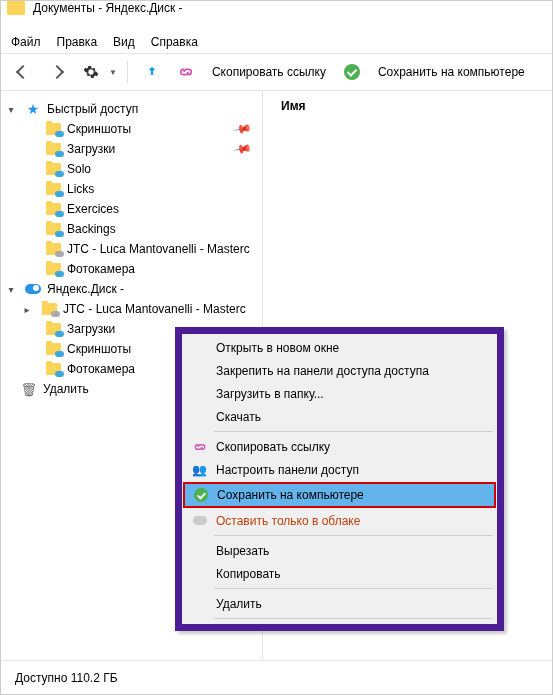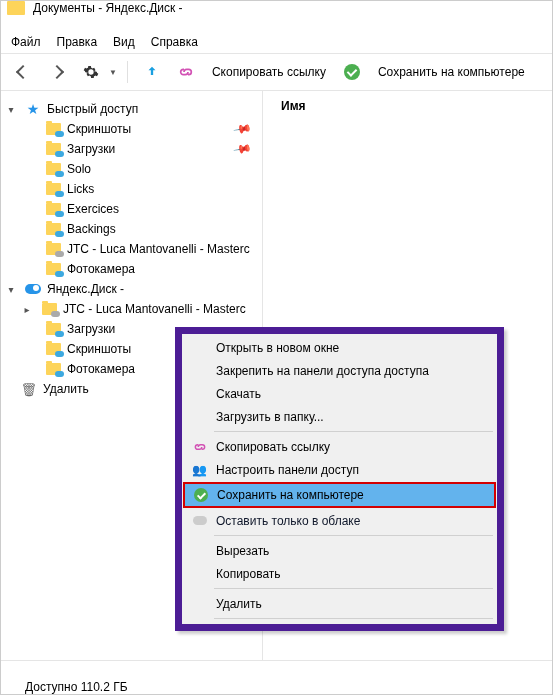--- a/index.html
+++ b/index.html
@@ -55,31 +55,31 @@
 .ico-disk::after{content:''; position:absolute; top:1px; left:8px; width:6px; height:6px; border-radius:50%; background:#fff;}
 .ico-trash { color:#666; font-size:13px; }
 .pin { color:#999; font-size:12px; margin-left:auto; margin-right:8px; transform:rotate(35deg); display:inline-block;}
 .tree-label { overflow: hidden; text-overflow: ellipsis; }
 
 
 .ctx-menu { position: absolute; left: 174px; top: 326px; width: 329px; background: #f0f0f0; border: 7px solid #4c1d95; box-shadow: 3px 3px 3px rgba(0,0,0,.2); padding: 2px; }
 .ctx-item { height: 23px; display: flex; align-items: center; padding: 0 8px 0 4px; }
 .ctx-item .ctx-ico { width: 24px; display: flex; align-items: center; justify-content: center; }
 .ctx-item .ctx-lbl { padding-left: 4px; }
-.ctx-item.disabled .ctx-lbl { color: #0f172a; }
+.ctx-item.disabled .ctx-lbl { color: #c2410c; }
 .ctx-sep { height: 1px; background: #d0d0d0; margin: 3px 2px 3px 30px; }
 .ctx-item.hl { background: #63b3ed; border: 2px solid #d40000; height: 26px; margin: 1px -1px; }
 .ctx-link svg { width:14px; height:14px; }
 .ctx-people { color:#2962c7; font-size:12px; }
 .ctx-ok { width:14px; height:14px; border-radius:50%; background:#4caf50; display:flex; align-items:center; justify-content:center;}
 .ctx-ok::after { content:''; width:3px; height:6px; border:solid #fff; border-width:0 2px 2px 0; transform:rotate(45deg); margin-top:-1px;}
 .ctx-cloud { width:14px; height:9px; border-radius:5px; background:#ccc; }
 
 
-.statusbar { position:absolute; bottom:0; left:0; right:0; height: 34px; border-top: 1px solid #e5e5e5; display:flex; align-items:flex-end; padding: 0 24px; font-size:14px; }
+.statusbar { position:absolute; bottom:0; left:0; right:0; height: 34px; border-top: 1px solid #e5e5e5; display:flex; align-items:center; padding: 0 14px; font-size:14px; }
 </style>
 </head>
 <body>
 
 <div class="titlebar">
   <div class="folder-icon"></div>
   <div class="title">Документы - Яндекс.Диск -</div>
 </div>
 
 <div class="menubar">
@@ -267,25 +267,25 @@
   <div class="ctx-item">
       <span class="ctx-ico"></span>
       <span class="ctx-lbl">Открыть в новом окне</span>
     </div>
   <div class="ctx-item">
       <span class="ctx-ico"></span>
       <span class="ctx-lbl">Закрепить на панели доступа доступа</span>
     </div>
   <div class="ctx-item">
       <span class="ctx-ico"></span>
+      <span class="ctx-lbl">Загрузить в папку...</span>
+    </div>
+  <div class="ctx-item">
+      <span class="ctx-ico"></span>
       <span class="ctx-lbl">Скачать</span>
-    </div>
-  <div class="ctx-item">
-      <span class="ctx-ico"></span>
-      <span class="ctx-lbl">Загрузить в папку...</span>
     </div>
   <div class="ctx-sep"></div>
   <div class="ctx-item">
       <span class="ctx-ico ctx-link">
         <svg viewBox="0 0 24 24">
           <path fill="none" stroke="#d252b4" stroke-width="2.5" d="M9 12a4 4 0 0 1 4-4h3a4 4 0 0 1 0 8h-1M15 12a4 4 0 0 1-4 4H8a4 4 0 0 1 0-8h1"></path>
         </svg>
       </span>
       <span class="ctx-lbl">Скопировать ссылку</span>
     </div>

